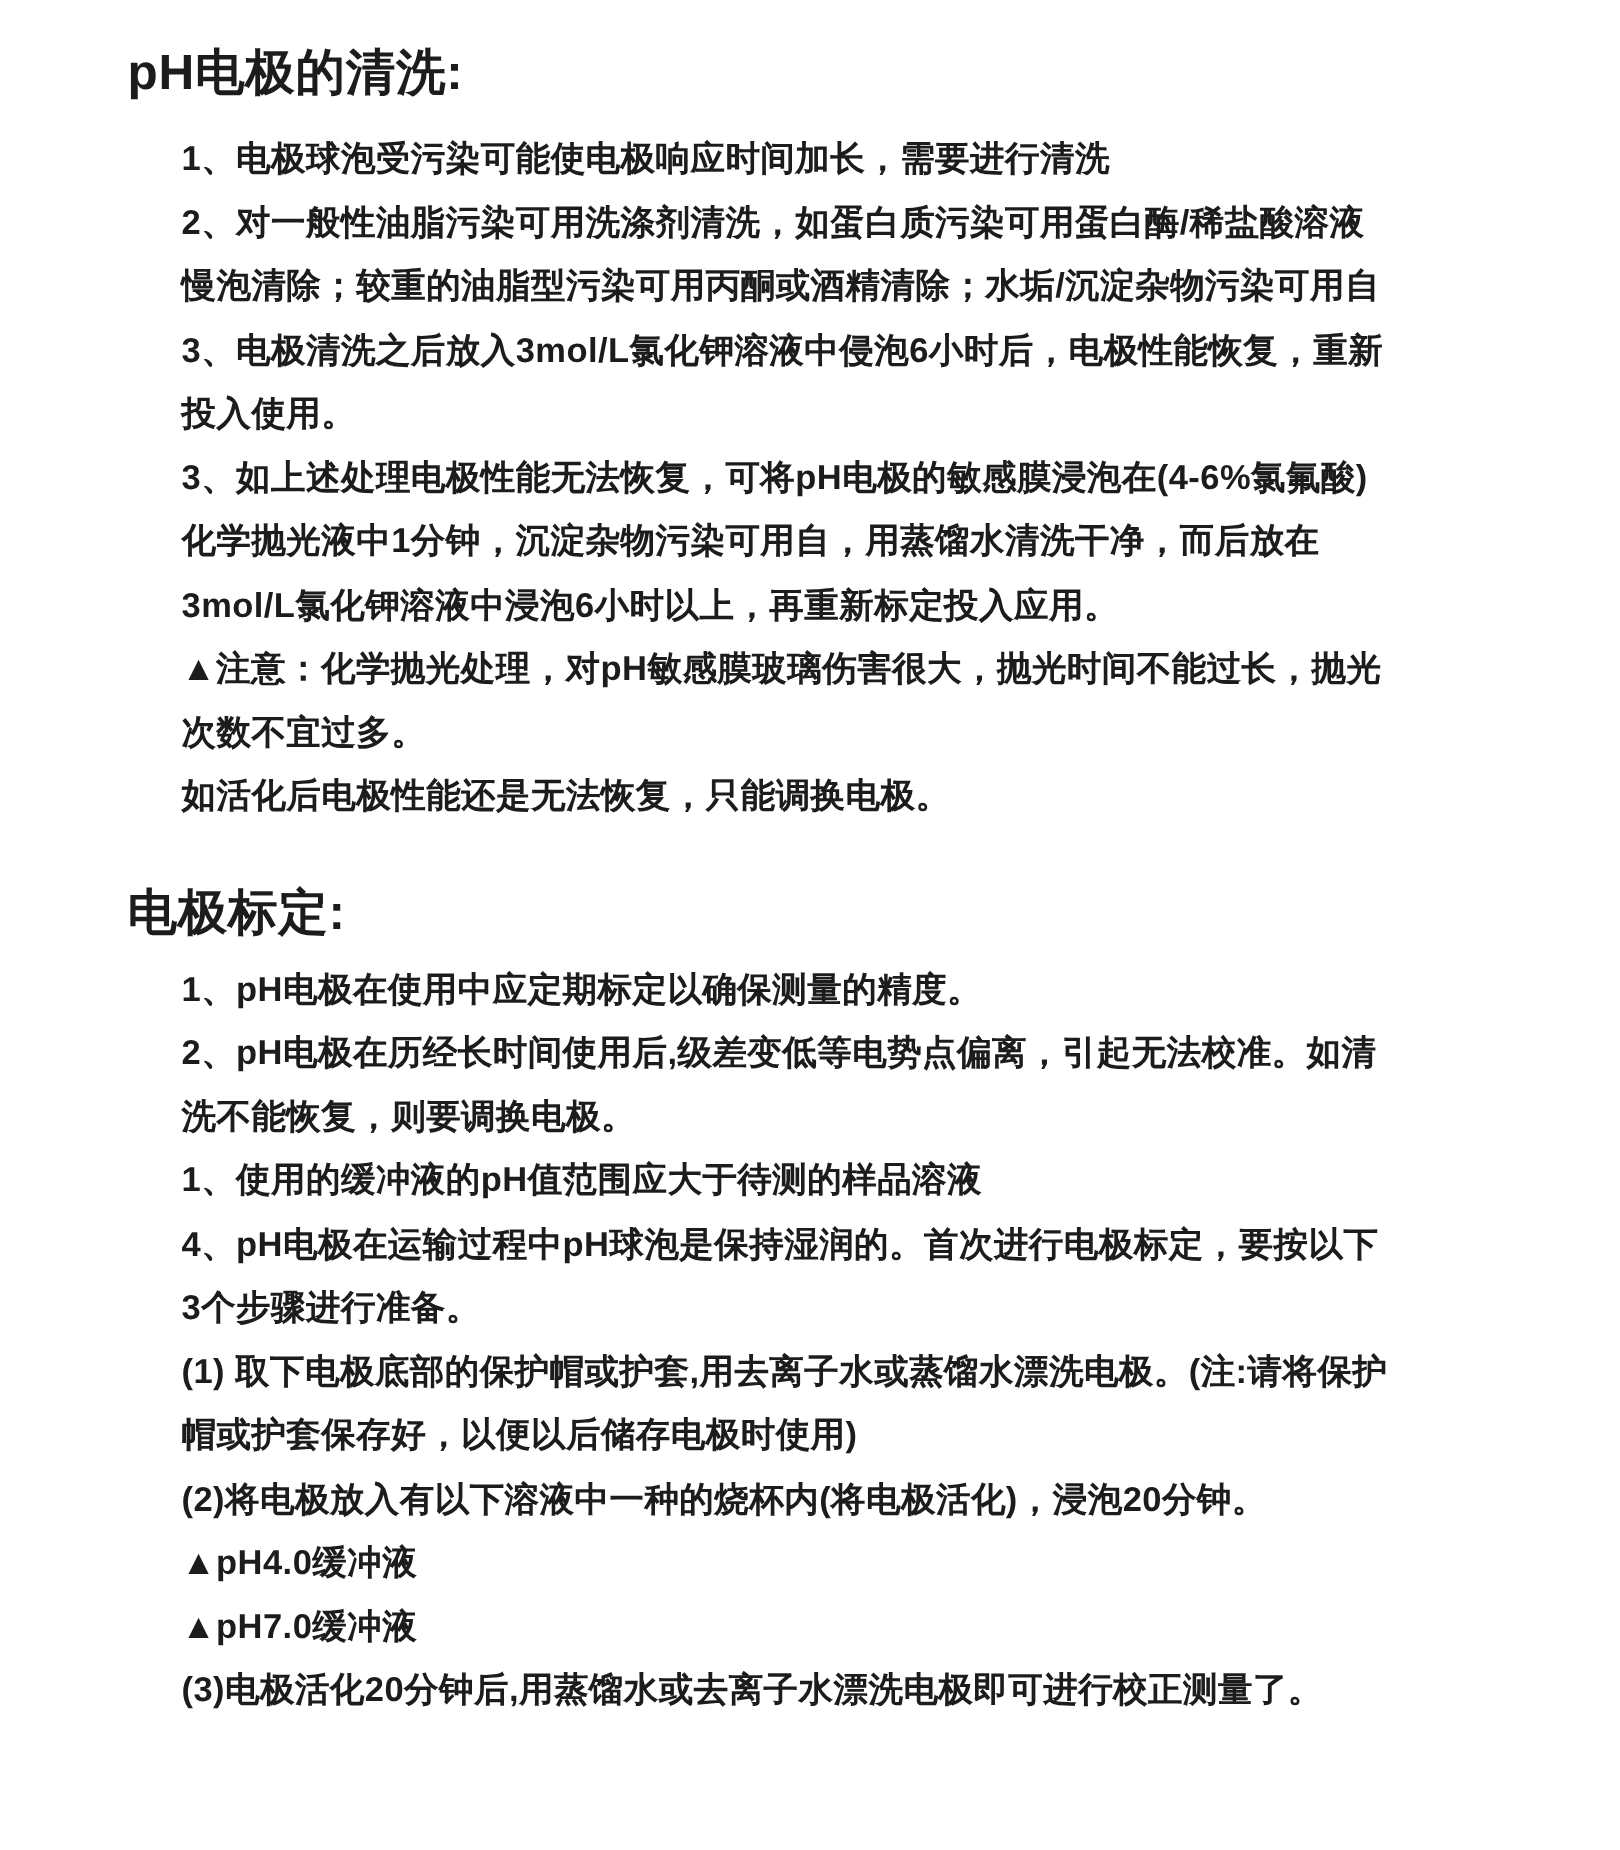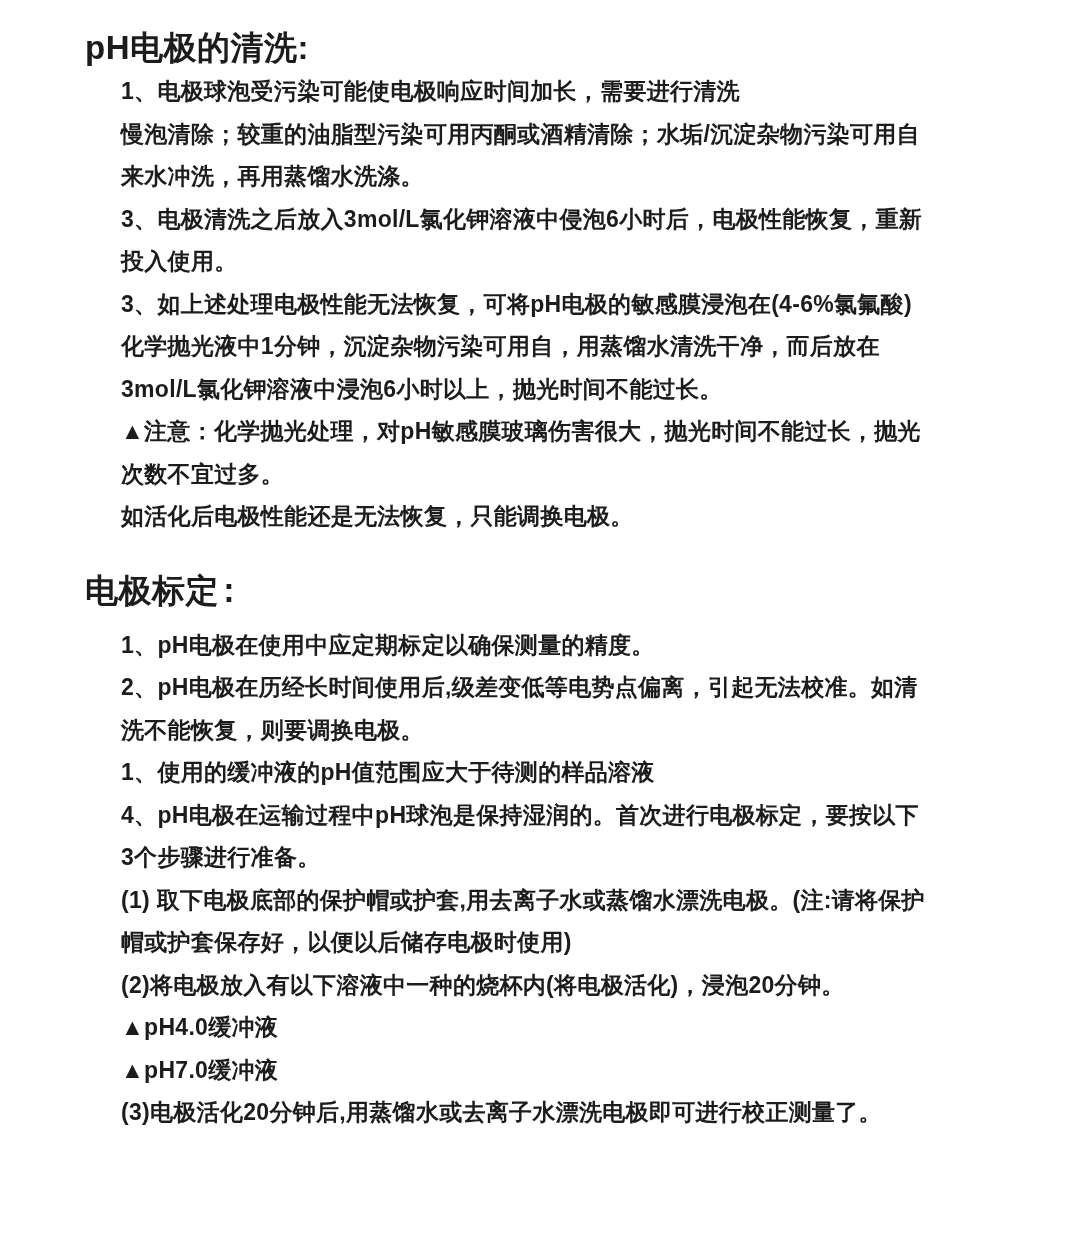--- a/index.html
+++ b/index.html
@@ -21,50 +21,49 @@
     width: 1080px;
   }
   .heading {
     font-size: 33px;
     line-height: 40px;
     font-weight: bold;
     letter-spacing: 0.5px;
     white-space: nowrap;
   }
   .heading.first {
-    margin: 14px 0 2px 0;
+    margin: 14px 0 16px 0;
   }
   .heading.second {
     margin: 36px 0 10px 0;
-    font-family: Liberation Mono, monospace;
   }
   .line {
     font-size: 23px;
     line-height: 42.5px;
     font-weight: bold;
     letter-spacing: 0.3px;
     white-space: nowrap;
     margin-left: 36px;
   }
 </style>
 </head>
 <body>
 
 <div class="doc">
 
   <div>
     <div class="heading first">pH电极的清洗:</div>
     <div class="line">1、电极球泡受污染可能使电极响应时间加长，需要进行清洗</div>
+    <div class="line">2、对一般性油脂污染可用洗涤剂清洗，如蛋白质污染可用蛋白酶/稀盐酸溶液</div>
     <div class="line">慢泡清除；较重的油脂型污染可用丙酮或酒精清除；水垢/沉淀杂物污染可用自</div>
-    <div class="line">来水冲洗，再用蒸馏水洗涤。</div>
     <div class="line">3、电极清洗之后放入3mol/L氯化钾溶液中侵泡6小时后，电极性能恢复，重新</div>
     <div class="line">投入使用。</div>
     <div class="line">3、如上述处理电极性能无法恢复，可将pH电极的敏感膜浸泡在(4-6%氯氟酸)</div>
     <div class="line">化学抛光液中1分钟，沉淀杂物污染可用自，用蒸馏水清洗干净，而后放在</div>
-    <div class="line">3mol/L氯化钾溶液中浸泡6小时以上，抛光时间不能过长。</div>
+    <div class="line">3mol/L氯化钾溶液中浸泡6小时以上，再重新标定投入应用。</div>
     <div class="line">▲注意：化学抛光处理，对pH敏感膜玻璃伤害很大，抛光时间不能过长，抛光</div>
     <div class="line">次数不宜过多。</div>
     <div class="line">如活化后电极性能还是无法恢复，只能调换电极。</div>
   </div>
 
   <div>
     <div class="heading second">电极标定:</div>
     <div class="line">1、pH电极在使用中应定期标定以确保测量的精度。</div>
     <div class="line">2、pH电极在历经长时间使用后,级差变低等电势点偏离，引起无法校准。如清</div>
     <div class="line">洗不能恢复，则要调换电极。</div>

